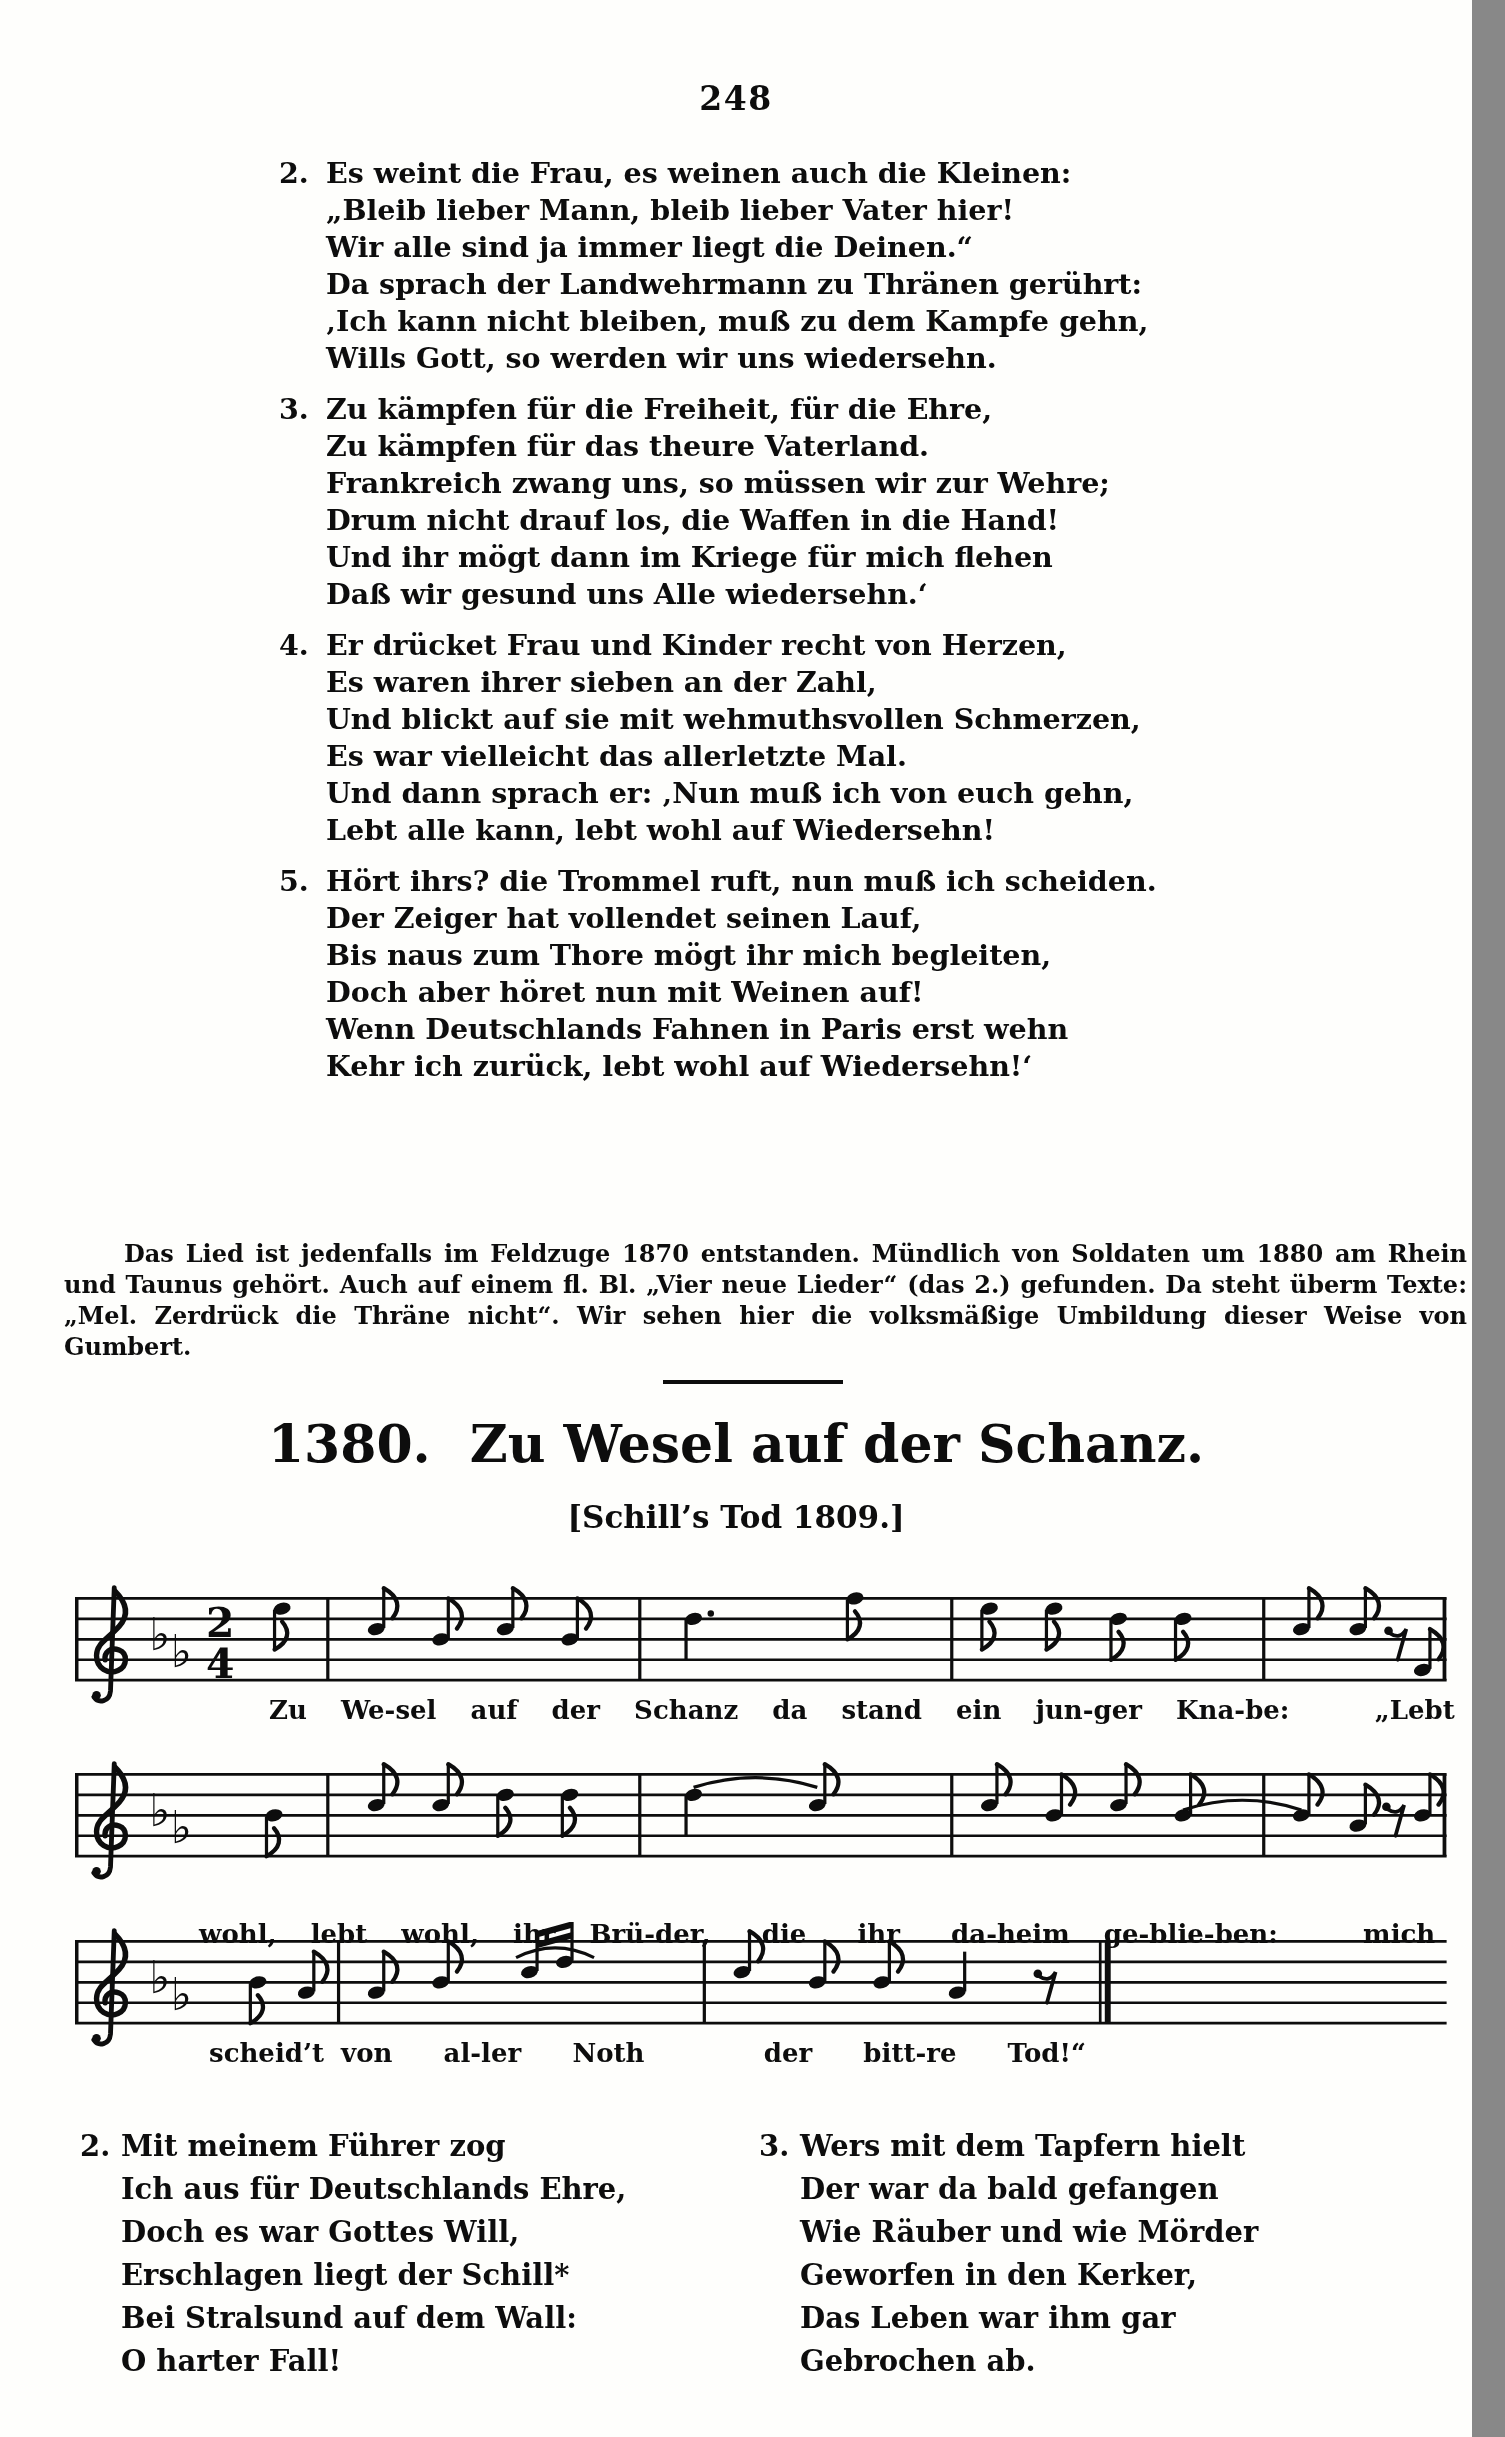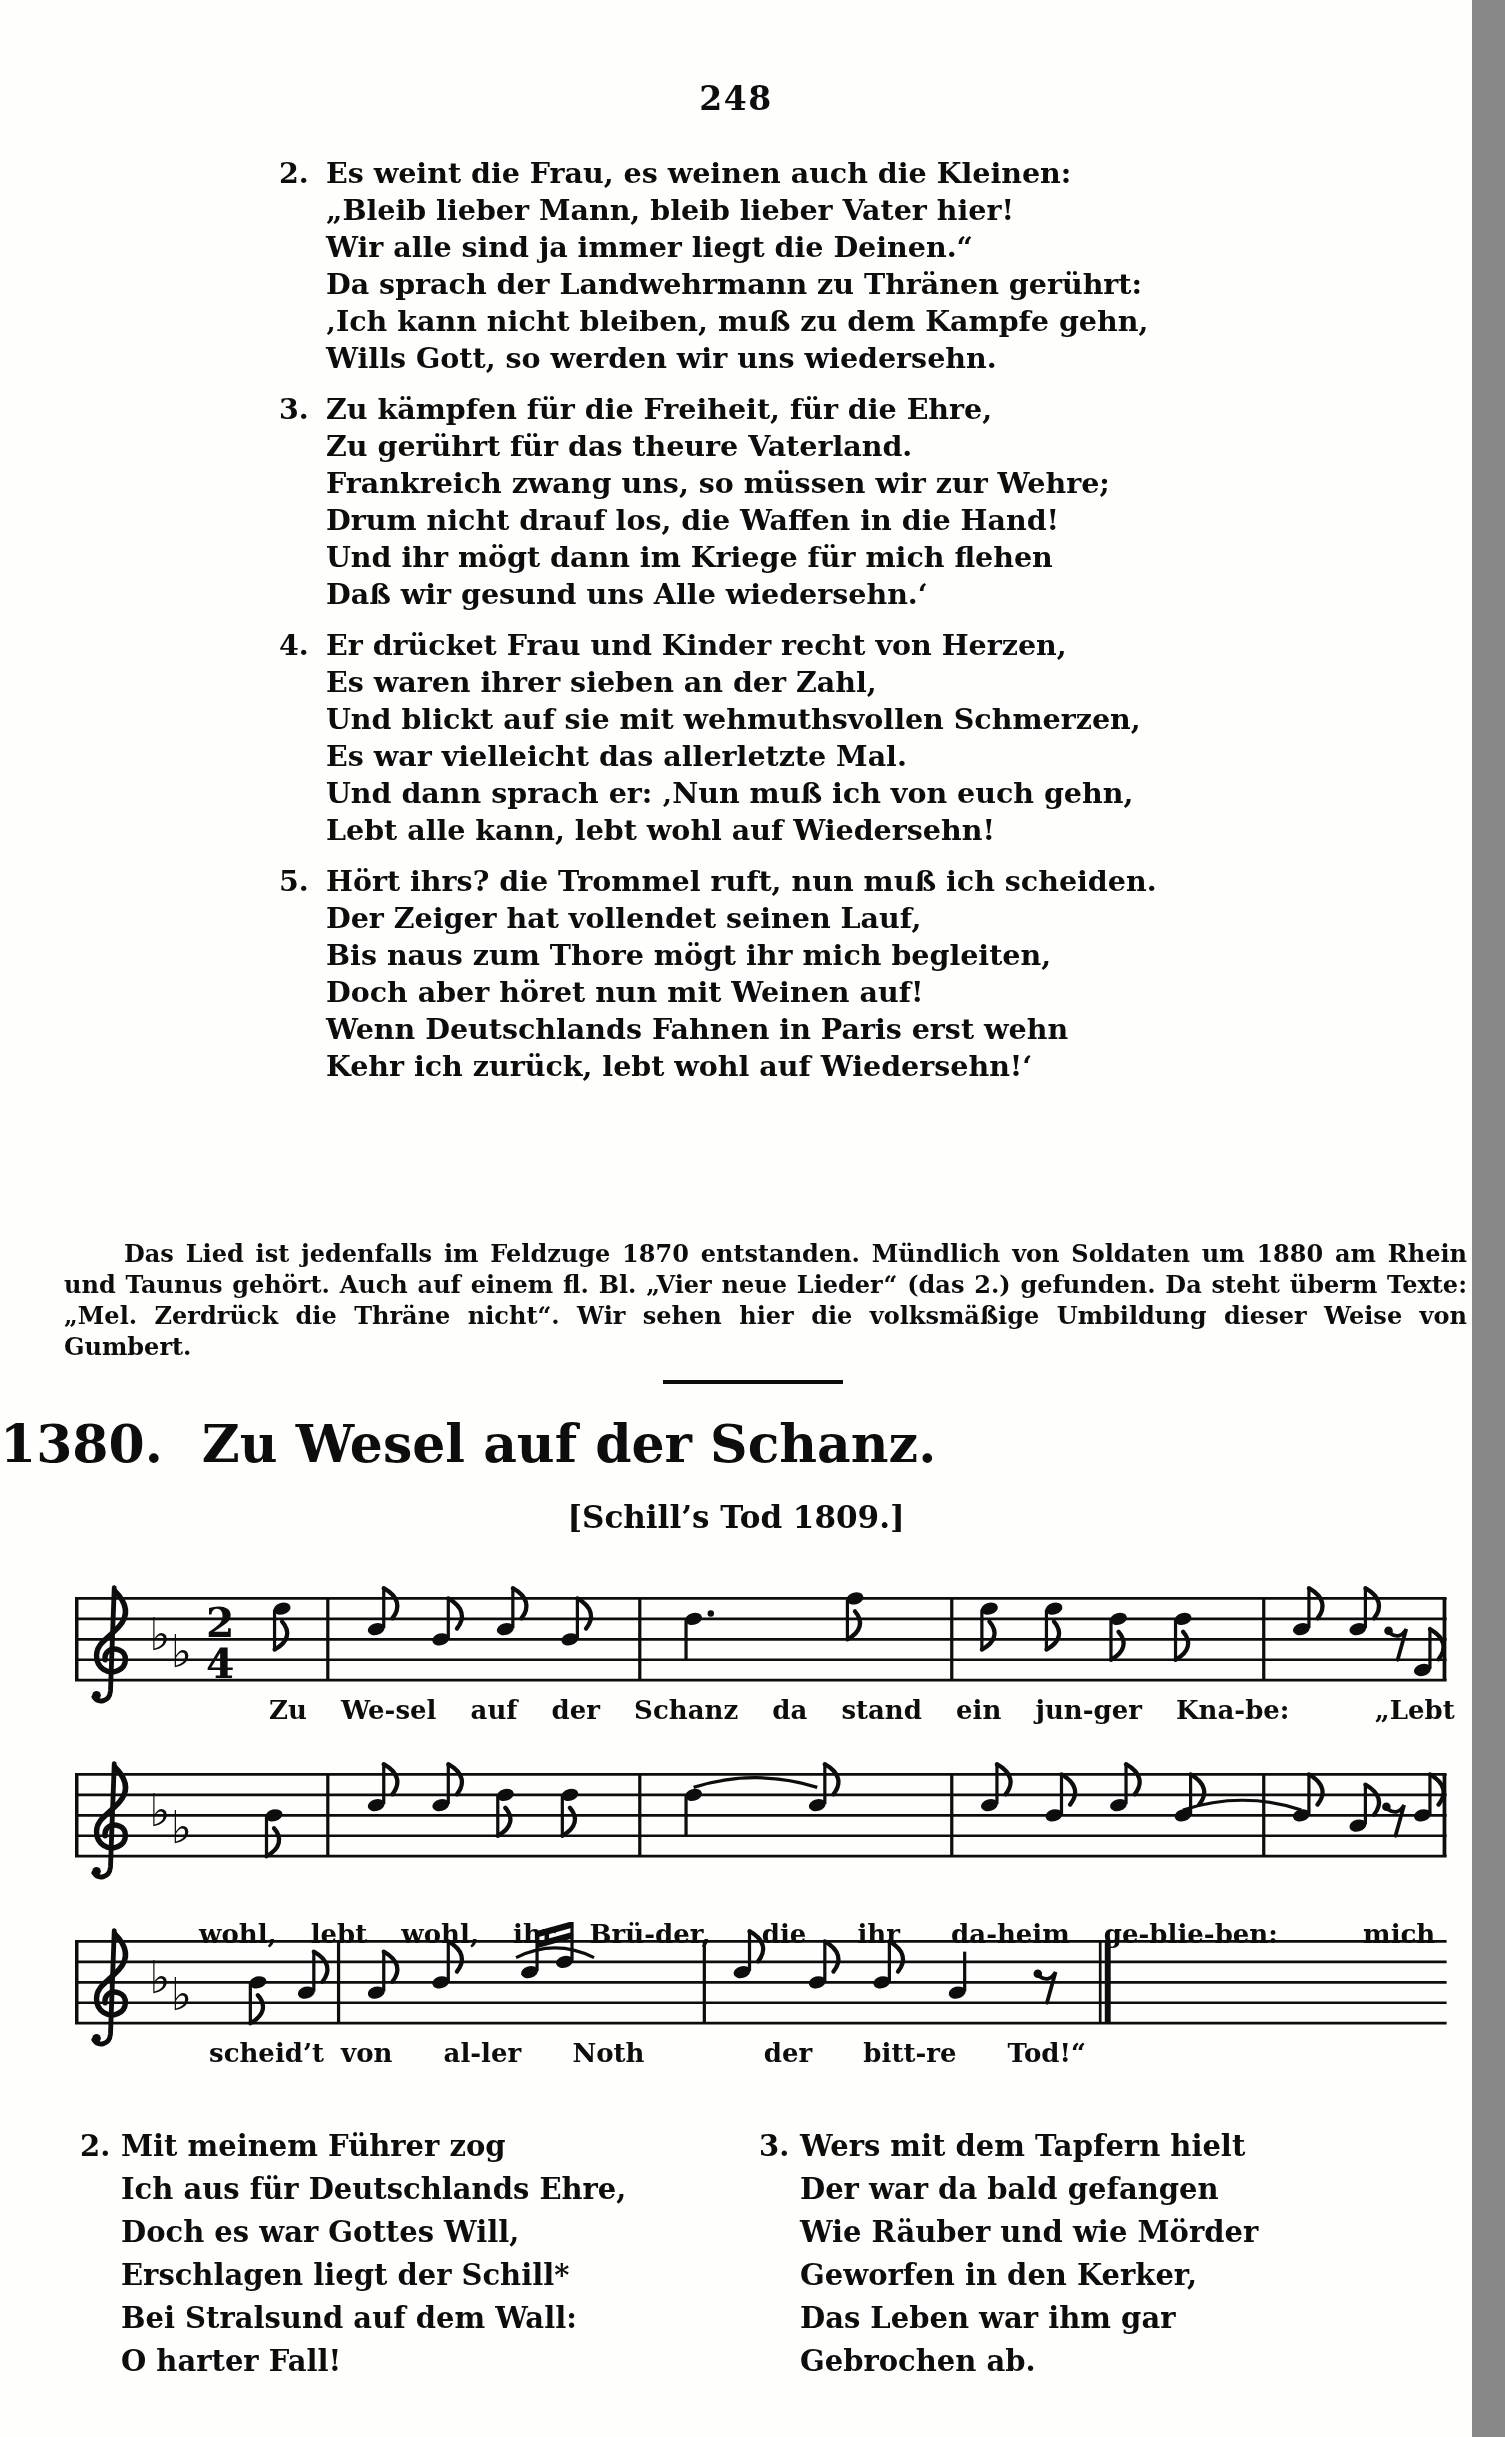--- a/index.html
+++ b/index.html
@@ -9,21 +9,21 @@
            font-size:33px;letter-spacing:1.6px;}
   .verses-top{position:absolute;left:279px;top:155px;width:1054px;
               display:flex;flex-direction:column;gap:14px;}
   .verse{display:flex;}
   .vnum{width:47px;font-size:28.5px;line-height:37px;flex:none;}
   .vline{font-size:28.5px;line-height:37px;white-space:nowrap;}
   .note{position:absolute;left:52px;top:1226px;width:1403px;margin:12px;
         font-size:24px;line-height:31px;text-align:justify;text-indent:60px;}
   .divider{position:absolute;top:1380px;left:663px;width:180px;height:4.3px;background:#0d0d0d;}
   .title{position:absolute;top:1413px;left:0;right:0;margin:0;text-align:center;
-         font-size:52px;display:flex;gap:39px;font-weight:700;}
+         font-size:52px;display:flex;justify-content:center;gap:39px;font-weight:700;}
   .subtitle{position:absolute;top:1499px;left:0;right:0;text-align:center;font-size:31px;}
   .tempo-row{position:absolute;top:1547px;left:128px;right:52px;
              display:flex;justify-content:space-between;font-size:26px;}
   .music-system{position:absolute;left:75px;width:1377px;}
   .music-system svg{display:block;}
   .lyrics{font-size:26px;white-space:pre;word-spacing:8px;margin-top:-24px;}
   .bv-col{position:absolute;top:2125px;display:flex;}
   .bv-col .vnum{width:41px;font-size:29px;line-height:43px;}
   .bv-col .vline{font-size:29px;line-height:43px;}
 </style>
@@ -42,21 +42,21 @@
           <div class="vline">Wir alle sind ja immer liegt die Deinen.“</div>
           <div class="vline">Da sprach der Landwehrmann zu Thränen gerührt:</div>
           <div class="vline">‚Ich kann nicht bleiben, muß zu dem Kampfe gehn,</div>
           <div class="vline">Wills Gott, so werden wir uns wiedersehn.</div>
         </div>
       </div>
       <div class="verse">
         <div class="vnum">3.</div>
         <div class="vbody">
           <div class="vline">Zu kämpfen für die Freiheit, für die Ehre,</div>
-          <div class="vline">Zu gerührt für das theure Vaterland.</div>
+          <div class="vline">Zu kämpfen für das theure Vaterland.</div>
           <div class="vline">Frankreich zwang uns, so müssen wir zur Wehre;</div>
           <div class="vline">Drum nicht drauf los, die Waffen in die Hand!</div>
           <div class="vline">Und ihr mögt dann im Kriege für mich flehen</div>
           <div class="vline">Daß wir gesund uns Alle wiedersehn.‘</div>
         </div>
       </div>
       <div class="verse">
         <div class="vnum">4.</div>
         <div class="vbody">
           <div class="vline">Er drücket Frau und Kinder recht von Herzen,</div>

